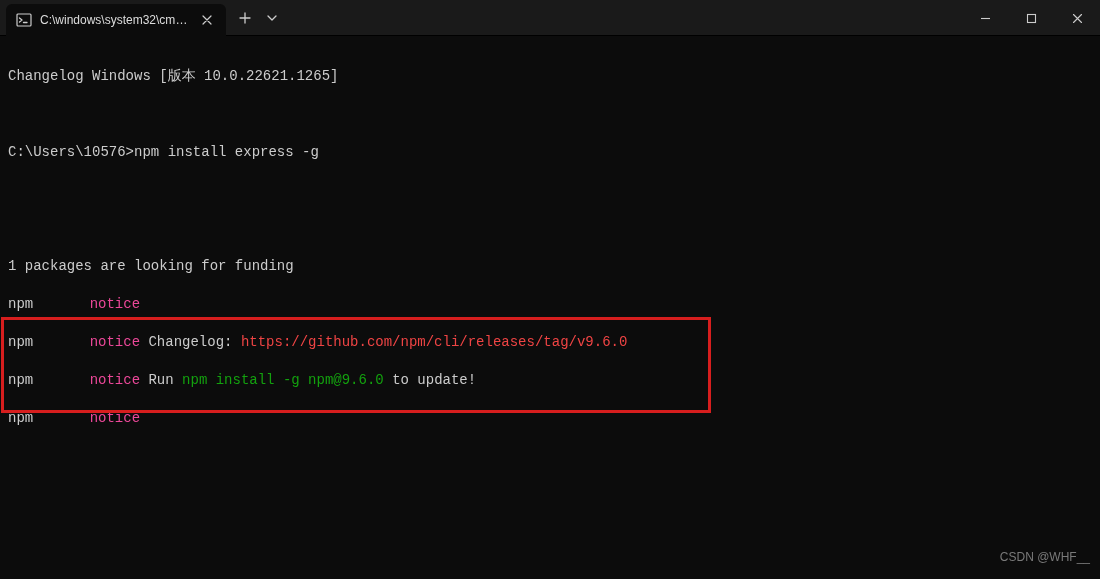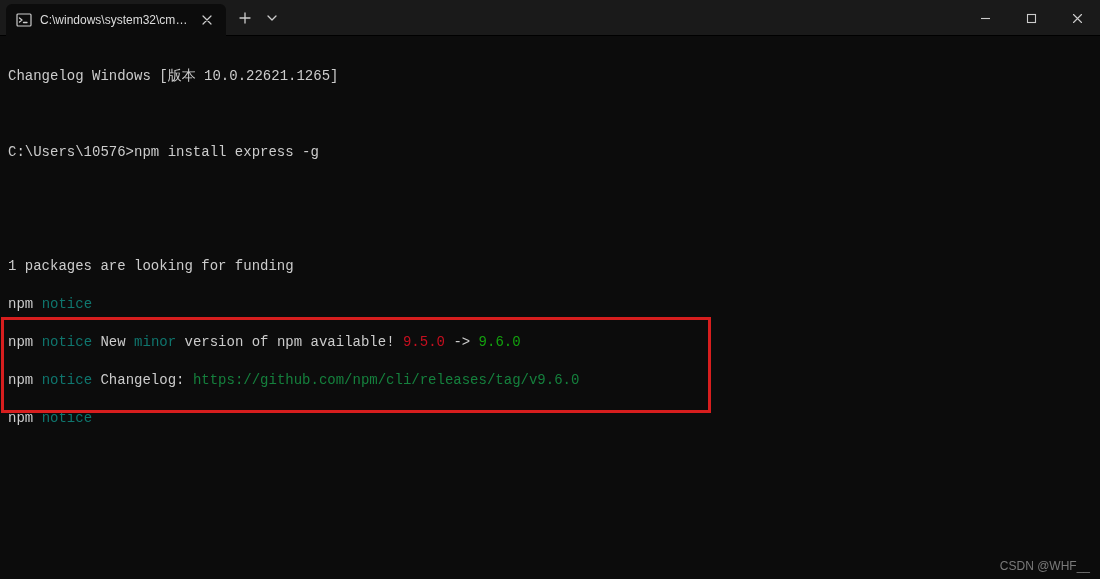--- a/index.html
+++ b/index.html
@@ -87,37 +87,37 @@
   
   .terminal {
     padding: 12px 8px;
     line-height: 19px;
     font-size: 14px;
     white-space: pre;
     color: #cccccc;
     position: relative;
   }
   .line { min-height: 19px; }
-  .yellow { color: #0f766e; }
+  .yellow { color: #ec4899; margin-left: 48px; }
   .red    { color: #c50f1f; }
   .green  { color: #13a10e; }
-  .cyan   { color: #15803d; }
+  .cyan   { color: #ef4444; }
   
   .highlight-box {
     position: absolute;
     left: 1px;
     top: 317px;
     width: 710px;
     height: 96px;
     border: 3px solid #d71e1e;
     pointer-events: none;
   }
   .watermark {
     position: absolute;
-    bottom: 6px;
+    bottom: 15px;
     right: 10px;
     color: #7a7a7a;
     font-family: "Segoe UI", sans-serif;
     font-size: 12px;
   }
 </style>
 </head>
 <body>
 
 <div class="titlebar">
@@ -166,22 +166,22 @@
 </div>
 
 <div class="terminal">
 <div class="line">Changelog Windows [版本 10.0.22621.1265]</div>
 <div class="line"></div>
 <div class="line"><span>C:\Users\10576&gt;</span><span>npm install express -g</span></div>
 <div class="line"></div>
 <div class="line"></div>
 <div class="line">1 packages are looking for funding</div>
 <div class="line"><span>npm</span> <span class="yellow">notice</span></div>
-<div class="line"><span>npm</span> <span class="yellow">notice</span> <span>New</span> <span class="yellow">minor</span> <span>version of npm available!</span> <span class="red">9.5.0</span> <span>-&gt;</span> <span class="green">9.6.0</span></div>
 <div class="line"><span>npm</span> <span class="yellow">notice</span> <span>Changelog:</span> <span class="cyan">https://github.com/npm/cli/releases/tag/v9.6.0</span></div>
+<div class="line"><span>npm</span> <span class="yellow">notice</span> <span>Run</span> <span class="green">npm install -g npm@9.6.0</span> <span>to update!</span></div>
 <div class="line"><span>npm</span> <span class="yellow">notice</span></div>
 
 
 
 
 
 
 
 </div>
 

